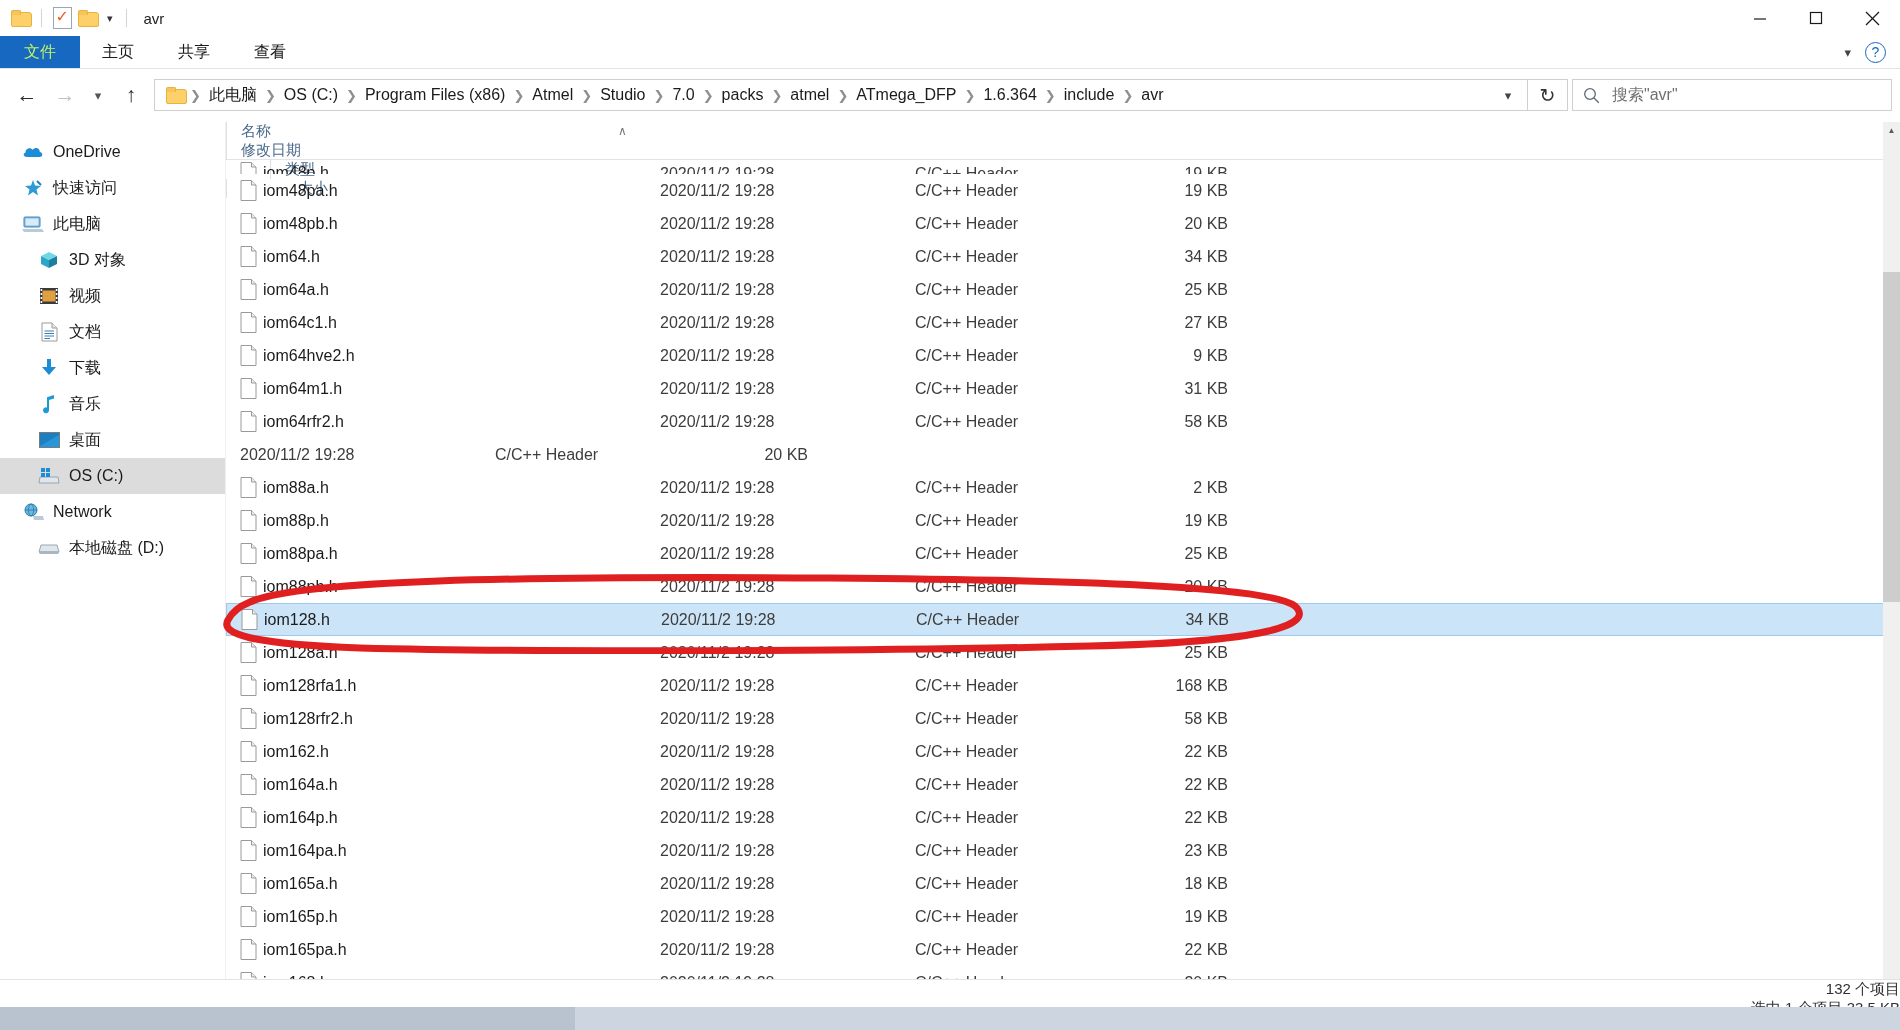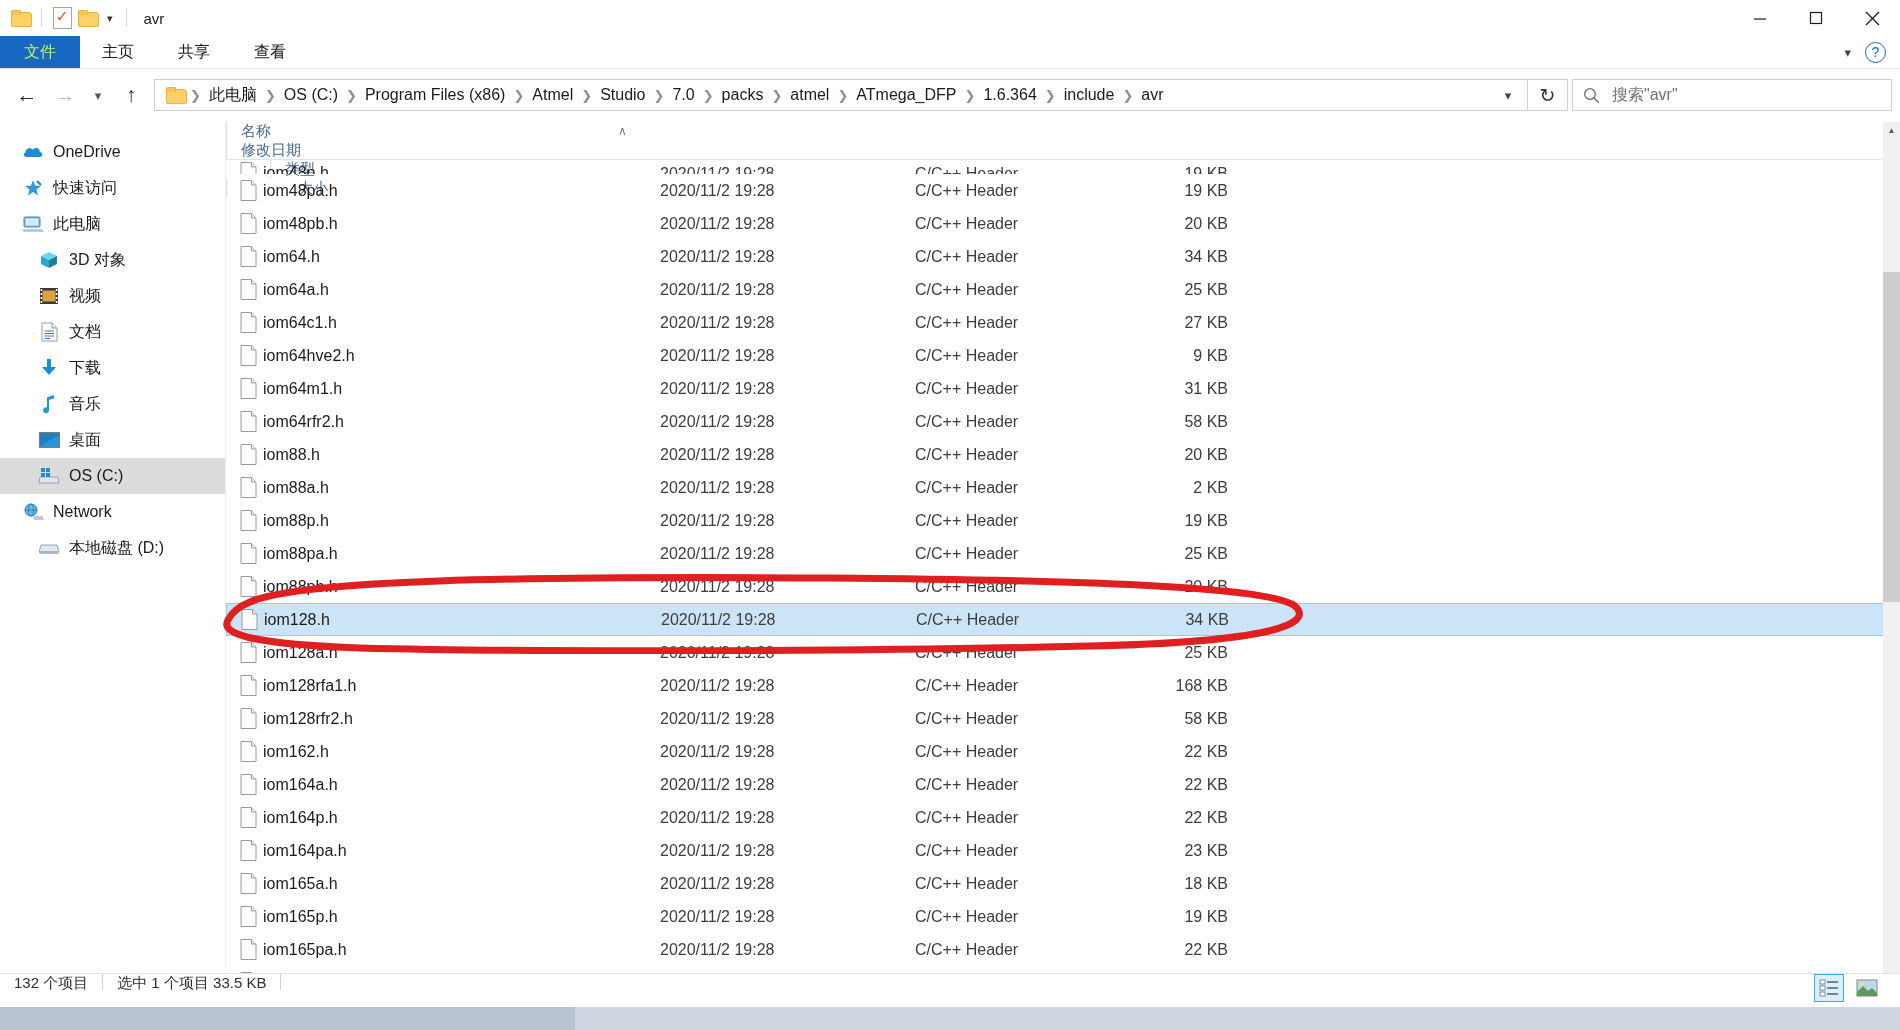--- a/index.html
+++ b/index.html
@@ -135,23 +135,23 @@
   .row.clip-top .cell { transform:translateY(9px); }
 
   
   .vscroll { position:absolute; right:0; top:0; width:17px; bottom:0; background:#f0f0f0; }
   .vscroll .arrow { height:17px; display:flex; align-items:center; justify-content:center;
                     font-size:8px; color:#5a5a5a; background:#f0f0f0;}
   .vscroll .thumb { position:absolute; left:0; width:17px; background:#cdcdcd; }
 
   
   .statusbar {
-    position:absolute; bottom:23px; left:0; width:1900px; height:34px;
-    border-top:1px solid #e3e3e3; background:#fff; display:flex; align-items:flex-start;
-    padding-left:14px; gap:0px;
+    position:absolute; bottom:23px; left:0; width:1900px; height:28px;
+    border-top:1px solid #e3e3e3; background:#fff; display:flex; align-items:flex-end;
+    padding-left:14px; gap:0px;flex-direction:column;
   }
   .status-txt { font-size:15px; color:#303030; }
   .status-sep { width:1px; height:16px; background:#cfcfcf; margin:0 14px; }
   .view-btns { margin-left:auto; display:flex; align-items:center; gap:8px; padding-right:18px; }
   .vbtn { width:30px; height:28px; display:flex; align-items:center; justify-content:center; }
   .vbtn.active { border:1px solid #3fa9e0; background:#d9effa; }
 
   
   .bottomstrip { position:absolute; bottom:0; left:0; width:1900px; height:23px; background:#cdd6e0; }
   .bottomstrip .hsb { position:absolute; left:0; top:0; height:23px; width:575px; background:#b9c3cf;}
@@ -526,29 +526,20 @@
                   <path d="M11.5 0.5 V5 H16" fill="#ececec" stroke="#9a9a9a" stroke-width="1"></path>
                 </svg>
               </span>
               <span>iom64rfr2.h</span>
             </div>
             <div class="cell c-date">2020/11/2 19:28</div>
             <div class="cell c-type">C/C++ Header</div>
             <div class="cell c-size">58 KB</div>
           </div>
           <div class="row">
-            <div class="cell c-name">
-              <span class="file-ico">
-                <svg width="17" height="21" viewBox="0 0 17 21">
-                  <path d="M1 0.5 H11.5 L16 5 V20.5 H1 Z" fill="#ffffff" stroke="#9a9a9a" stroke-width="1"></path>
-                  <path d="M11.5 0.5 V5 H16" fill="#ececec" stroke="#9a9a9a" stroke-width="1"></path>
-                </svg>
-              </span>
-              <span>iom88.h</span>
-            </div>
             <div class="cell c-date">2020/11/2 19:28</div>
             <div class="cell c-type">C/C++ Header</div>
             <div class="cell c-size">20 KB</div>
           </div>
           <div class="row">
             <div class="cell c-name">
               <span class="file-ico">
                 <svg width="17" height="21" viewBox="0 0 17 21">
                   <path d="M1 0.5 H11.5 L16 5 V20.5 H1 Z" fill="#ffffff" stroke="#9a9a9a" stroke-width="1"></path>
                   <path d="M11.5 0.5 V5 H16" fill="#ececec" stroke="#9a9a9a" stroke-width="1"></path>

